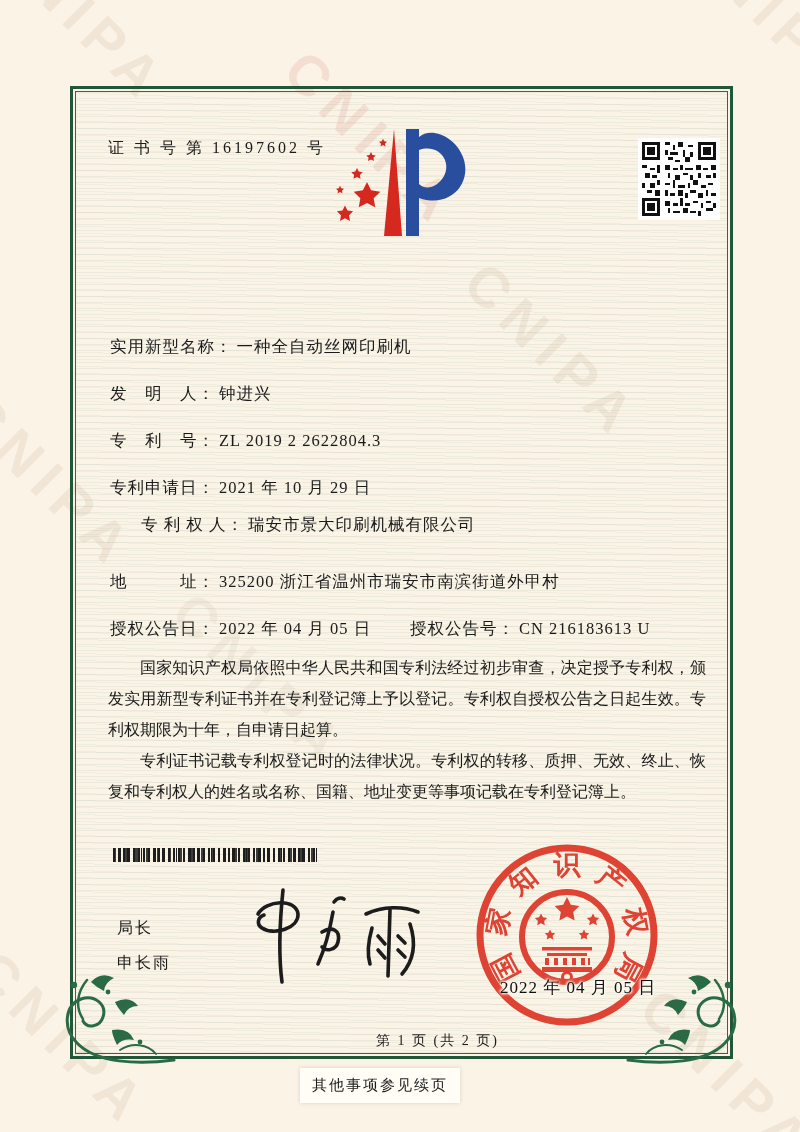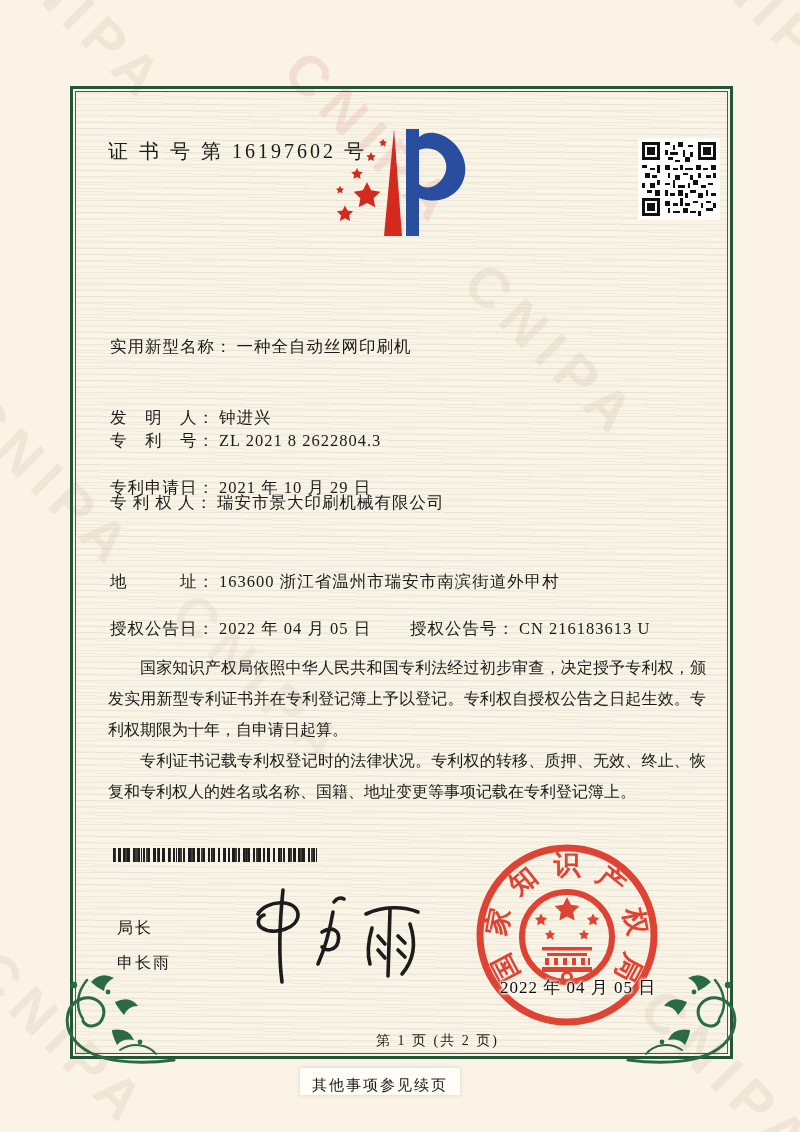--- a/index.html
+++ b/index.html
@@ -28,21 +28,21 @@
     background:
       repeating-linear-gradient(0deg, rgba(150,178,156,0.14) 0 1px, transparent 1px 6px),
       repeating-linear-gradient(2deg, rgba(150,178,156,0.10) 0 1px, transparent 1px 7px);
   }
   .corner-ornament { position:absolute; z-index:4; width:122px; height:96px; }
   .corner-ornament.right { transform:scaleX(-1); }
   
   .content { position:absolute; inset:0; z-index:5; }
   .cert-no {
     position:absolute; left:108px; top:138px;
-    font-size:20px; letter-spacing:3px;
+    font-size:16px; letter-spacing:3px;
   }
   .logo { position:absolute; left:330px; top:126px; width:148px; height:114px; }
   .qr { position:absolute; left:638px; top:138px; width:82px; height:82px; background:#fff; padding:4px; }
   .doc-title {
     position:absolute; left:0; right:0; top:242px; text-align:center;
     font-size:35px; font-weight:bold; letter-spacing:11px; text-indent:11px;
   }
   .field-row { position:absolute; left:110px; right:70px; font-size:16.5px; letter-spacing:1px; white-space:nowrap; }
   .field-row .value { padding-left:4px; }
   .grant-no { position:absolute; left:300px; top:0;text-align:right; }
@@ -65,21 +65,21 @@
   }
   .signature { position:absolute; left:238px; top:884px; width:200px; height:106px; }
   .seal { position:absolute; left:472px; top:840px; width:190px; height:190px; }
   .seal-date {
     position:absolute; left:500px; top:976px; font-size:17px; letter-spacing:1px;
     color:#101010; white-space:nowrap;
     text-shadow:0 0 3px #fdf8ee, 0 0 5px #fdf8ee, 1px 1px 2px #fdf8ee, -1px -1px 2px #fdf8ee;
   }
   .page-no { position:absolute; left:70px; width:663px; top:1032px; text-align:center; font-size:14px; letter-spacing:2px;margin-left:36px; }
   .footer-note {
-    position:absolute; left:300px; top:1068px; width:160px; height:27px;
+    position:absolute; left:300px; top:1068px; width:160px; height:35px;
     background:#fffdf6; box-shadow:0 0 4px rgba(120,110,90,0.25);
     text-align:center; line-height:35px; font-size:15px; letter-spacing:2px; z-index:6;
   }
 </style>
 </head>
 <body>
 
 <div class="page">
 
   <span class="wm" style="left:-30px; top:-18px;">CNIPA</span>
@@ -165,34 +165,34 @@
            M9,19h1v2h-1z M11,20h2v1h-2z M14,19h2v2h-2z M17,20h1v2h-1z M19,19h2v1h-2z M22,20h2v2h-2z M25,19h1v2h-1z M27,20h2v1h-2z
            M9,23h2v2h-2z M12,24h2v1h-2z M15,22h1v3h-1z M17,24h2v1h-2z M20,23h2v1h-2z M23,24h1v2h-1z M25,23h2v1h-2z M28,24h1v2h-1z
            M10,26h1v2h-1z M12,27h3v1h-3z M16,26h2v2h-2z M19,27h2v1h-2z M22,27h1v2h-1z M25,26h3v1h-3z"></path>
       </g>
     </svg>
 
 
     <div class="field-row" style="top:336px;font-family:Liberation Serif, serif;">
       <span>实用新型名称：</span><span class="value">一种全自动丝网印刷机</span>
     </div>
-    <div class="field-row" style="top:383px;margin-top:24px;">
+    <div class="field-row" style="top:383px;">
       <span>发　明　人：</span><span class="value">钟进兴</span>
     </div>
     <div class="field-row" style="top:430px;">
-      <span>专　利　号：</span><span class="value">ZL 2021 8 2622804.3</span>
+      <span>专　利　号：</span><span class="value">ZL 2019 2 2622804.3</span>
     </div>
     <div class="field-row" style="top:477px;">
       <span>专利申请日：</span><span class="value">2021 年 10 月 29 日</span>
     </div>
-    <div class="field-row" style="top:492px;">
+    <div class="field-row" style="top:514px;margin-left:31px;">
       <span>专 利 权 人：</span><span class="value">瑞安市景大印刷机械有限公司</span>
     </div>
     <div class="field-row" style="top:571px;">
-      <span>地　　　址：</span><span class="value">163600 浙江省温州市瑞安市南滨街道外甲村</span>
+      <span>地　　　址：</span><span class="value">325200 浙江省温州市瑞安市南滨街道外甲村</span>
     </div>
     <div class="field-row" style="top:618px;">
       <span>授权公告日：</span><span class="value">2022 年 04 月 05 日</span>
       <span class="grant-no">
         <span>授权公告号：</span><span class="value">CN 216183613 U</span>
       </span>
     </div>
 
     <div class="paras">
       <p>国家知识产权局依照中华人民共和国专利法经过初步审查，决定授予专利权，颁发实用新型专利证书并在专利登记簿上予以登记。专利权自授权公告之日起生效。专利权期限为十年，自申请日起算。</p>

